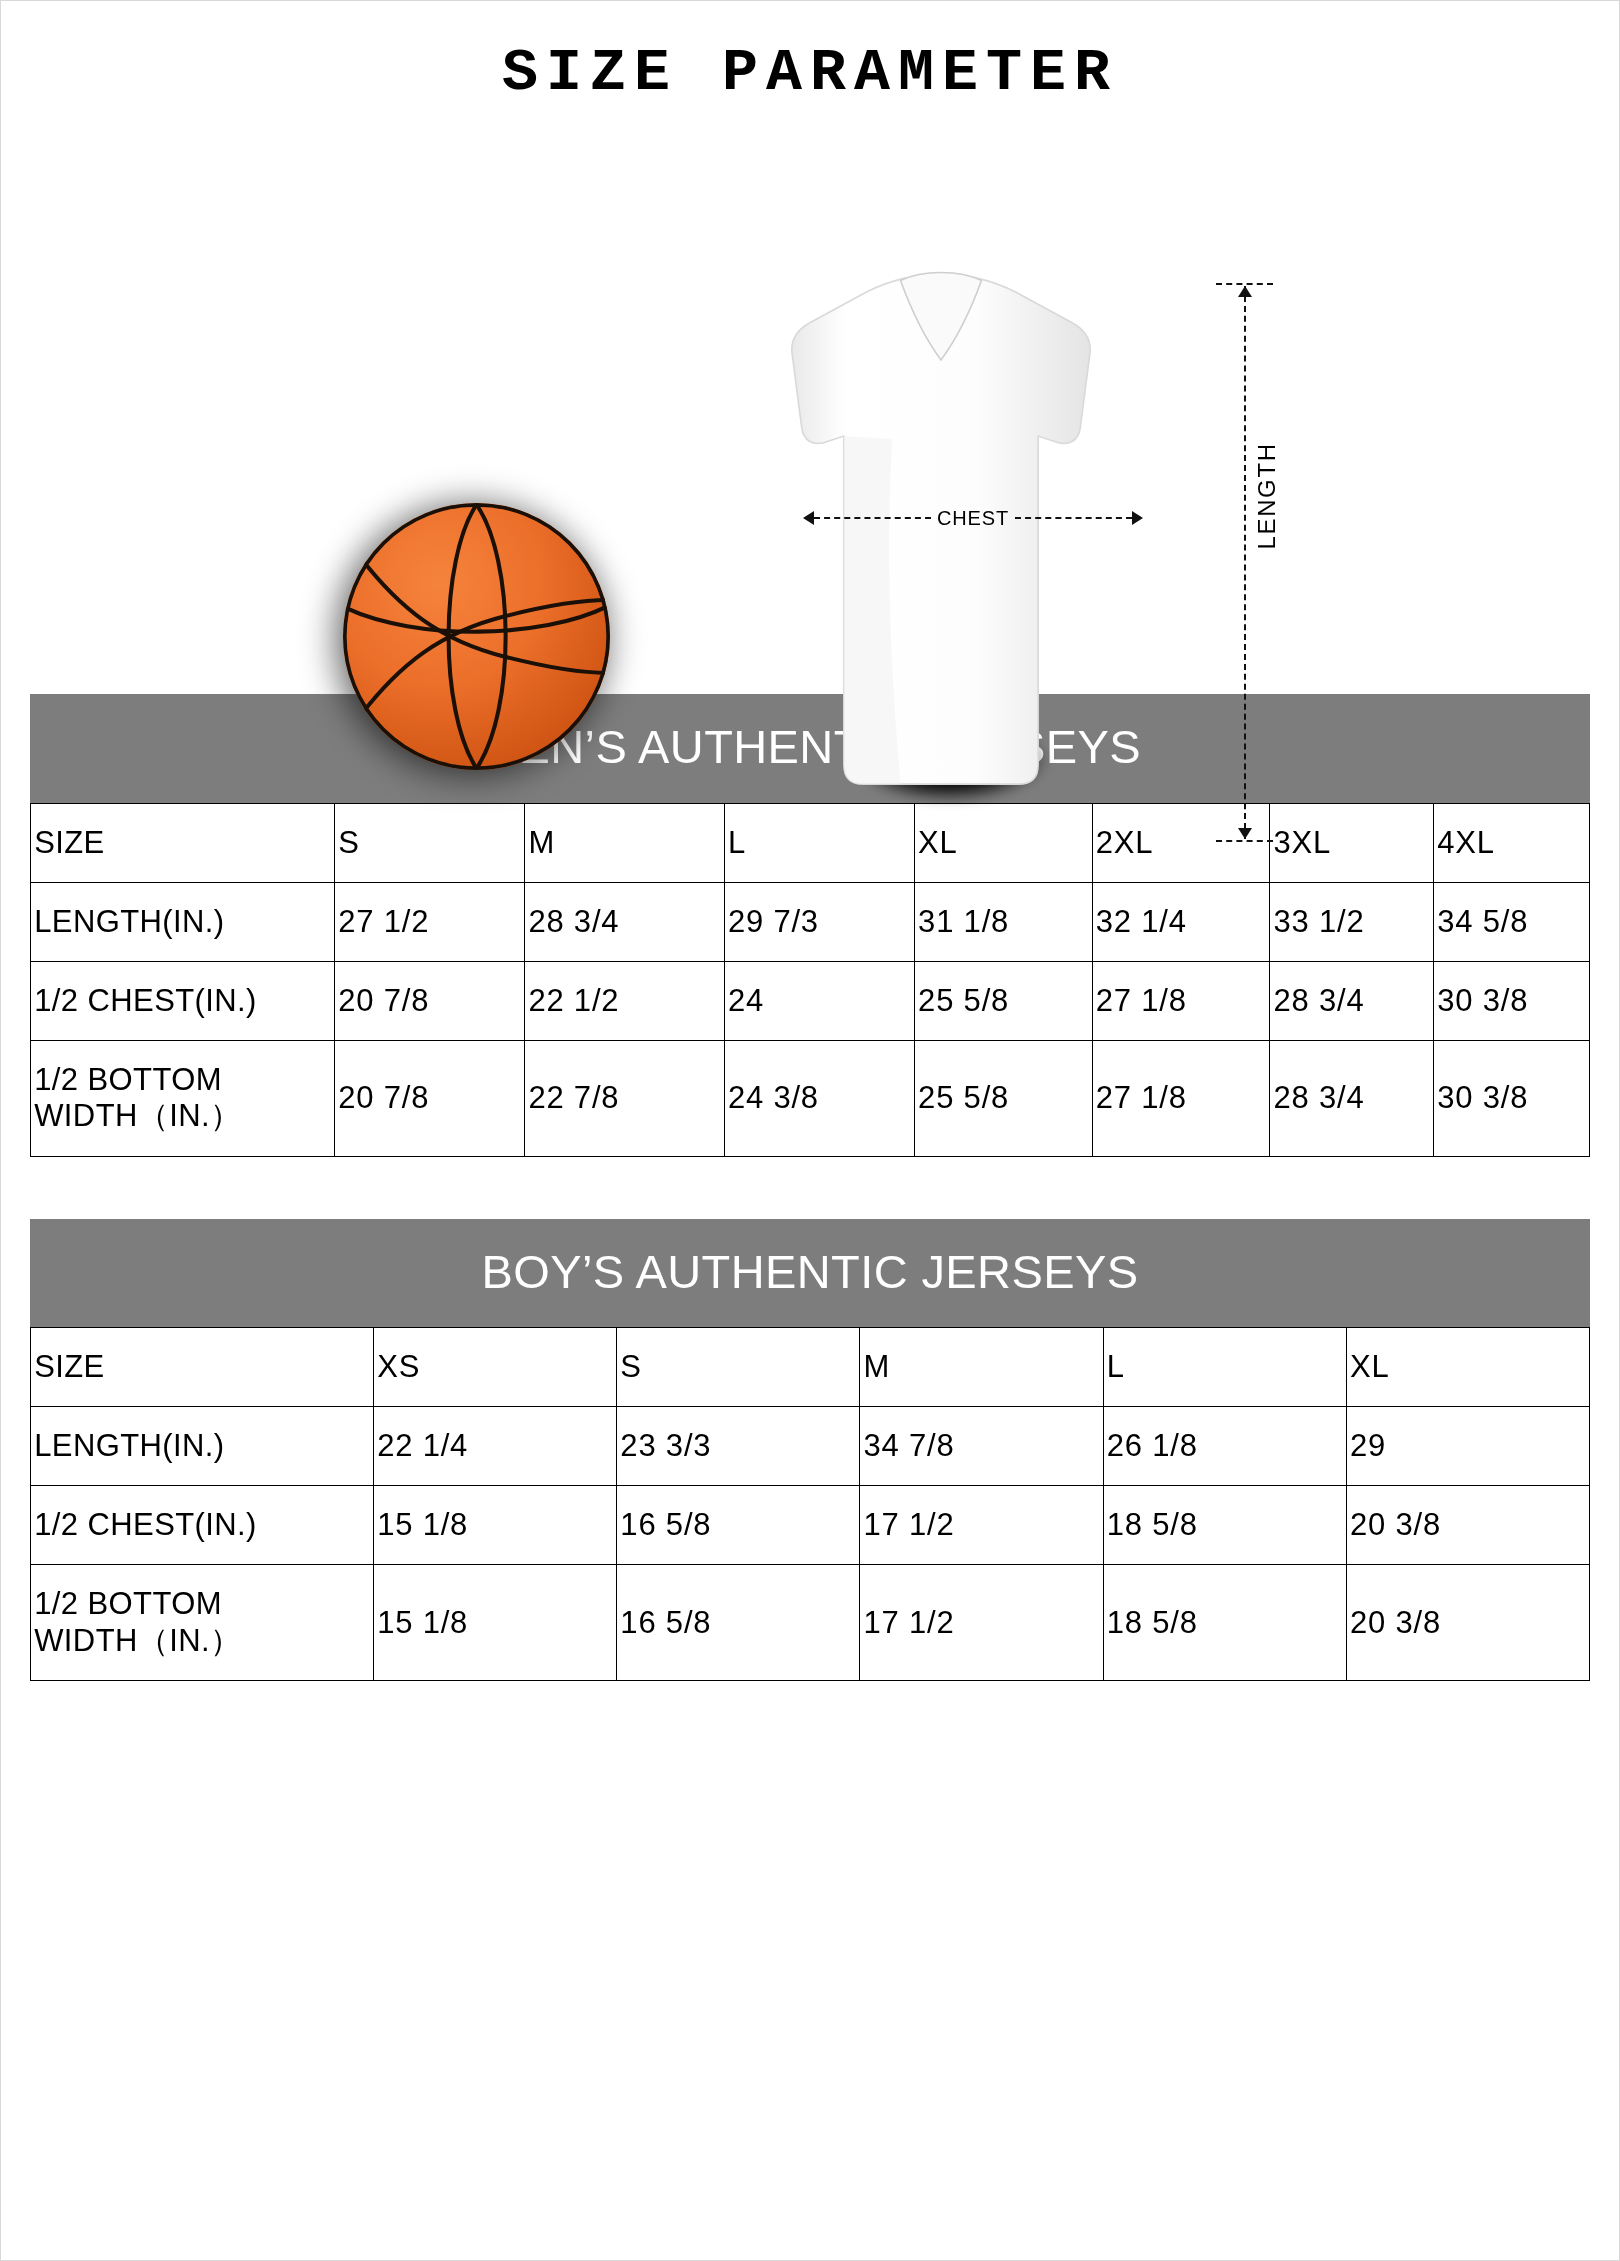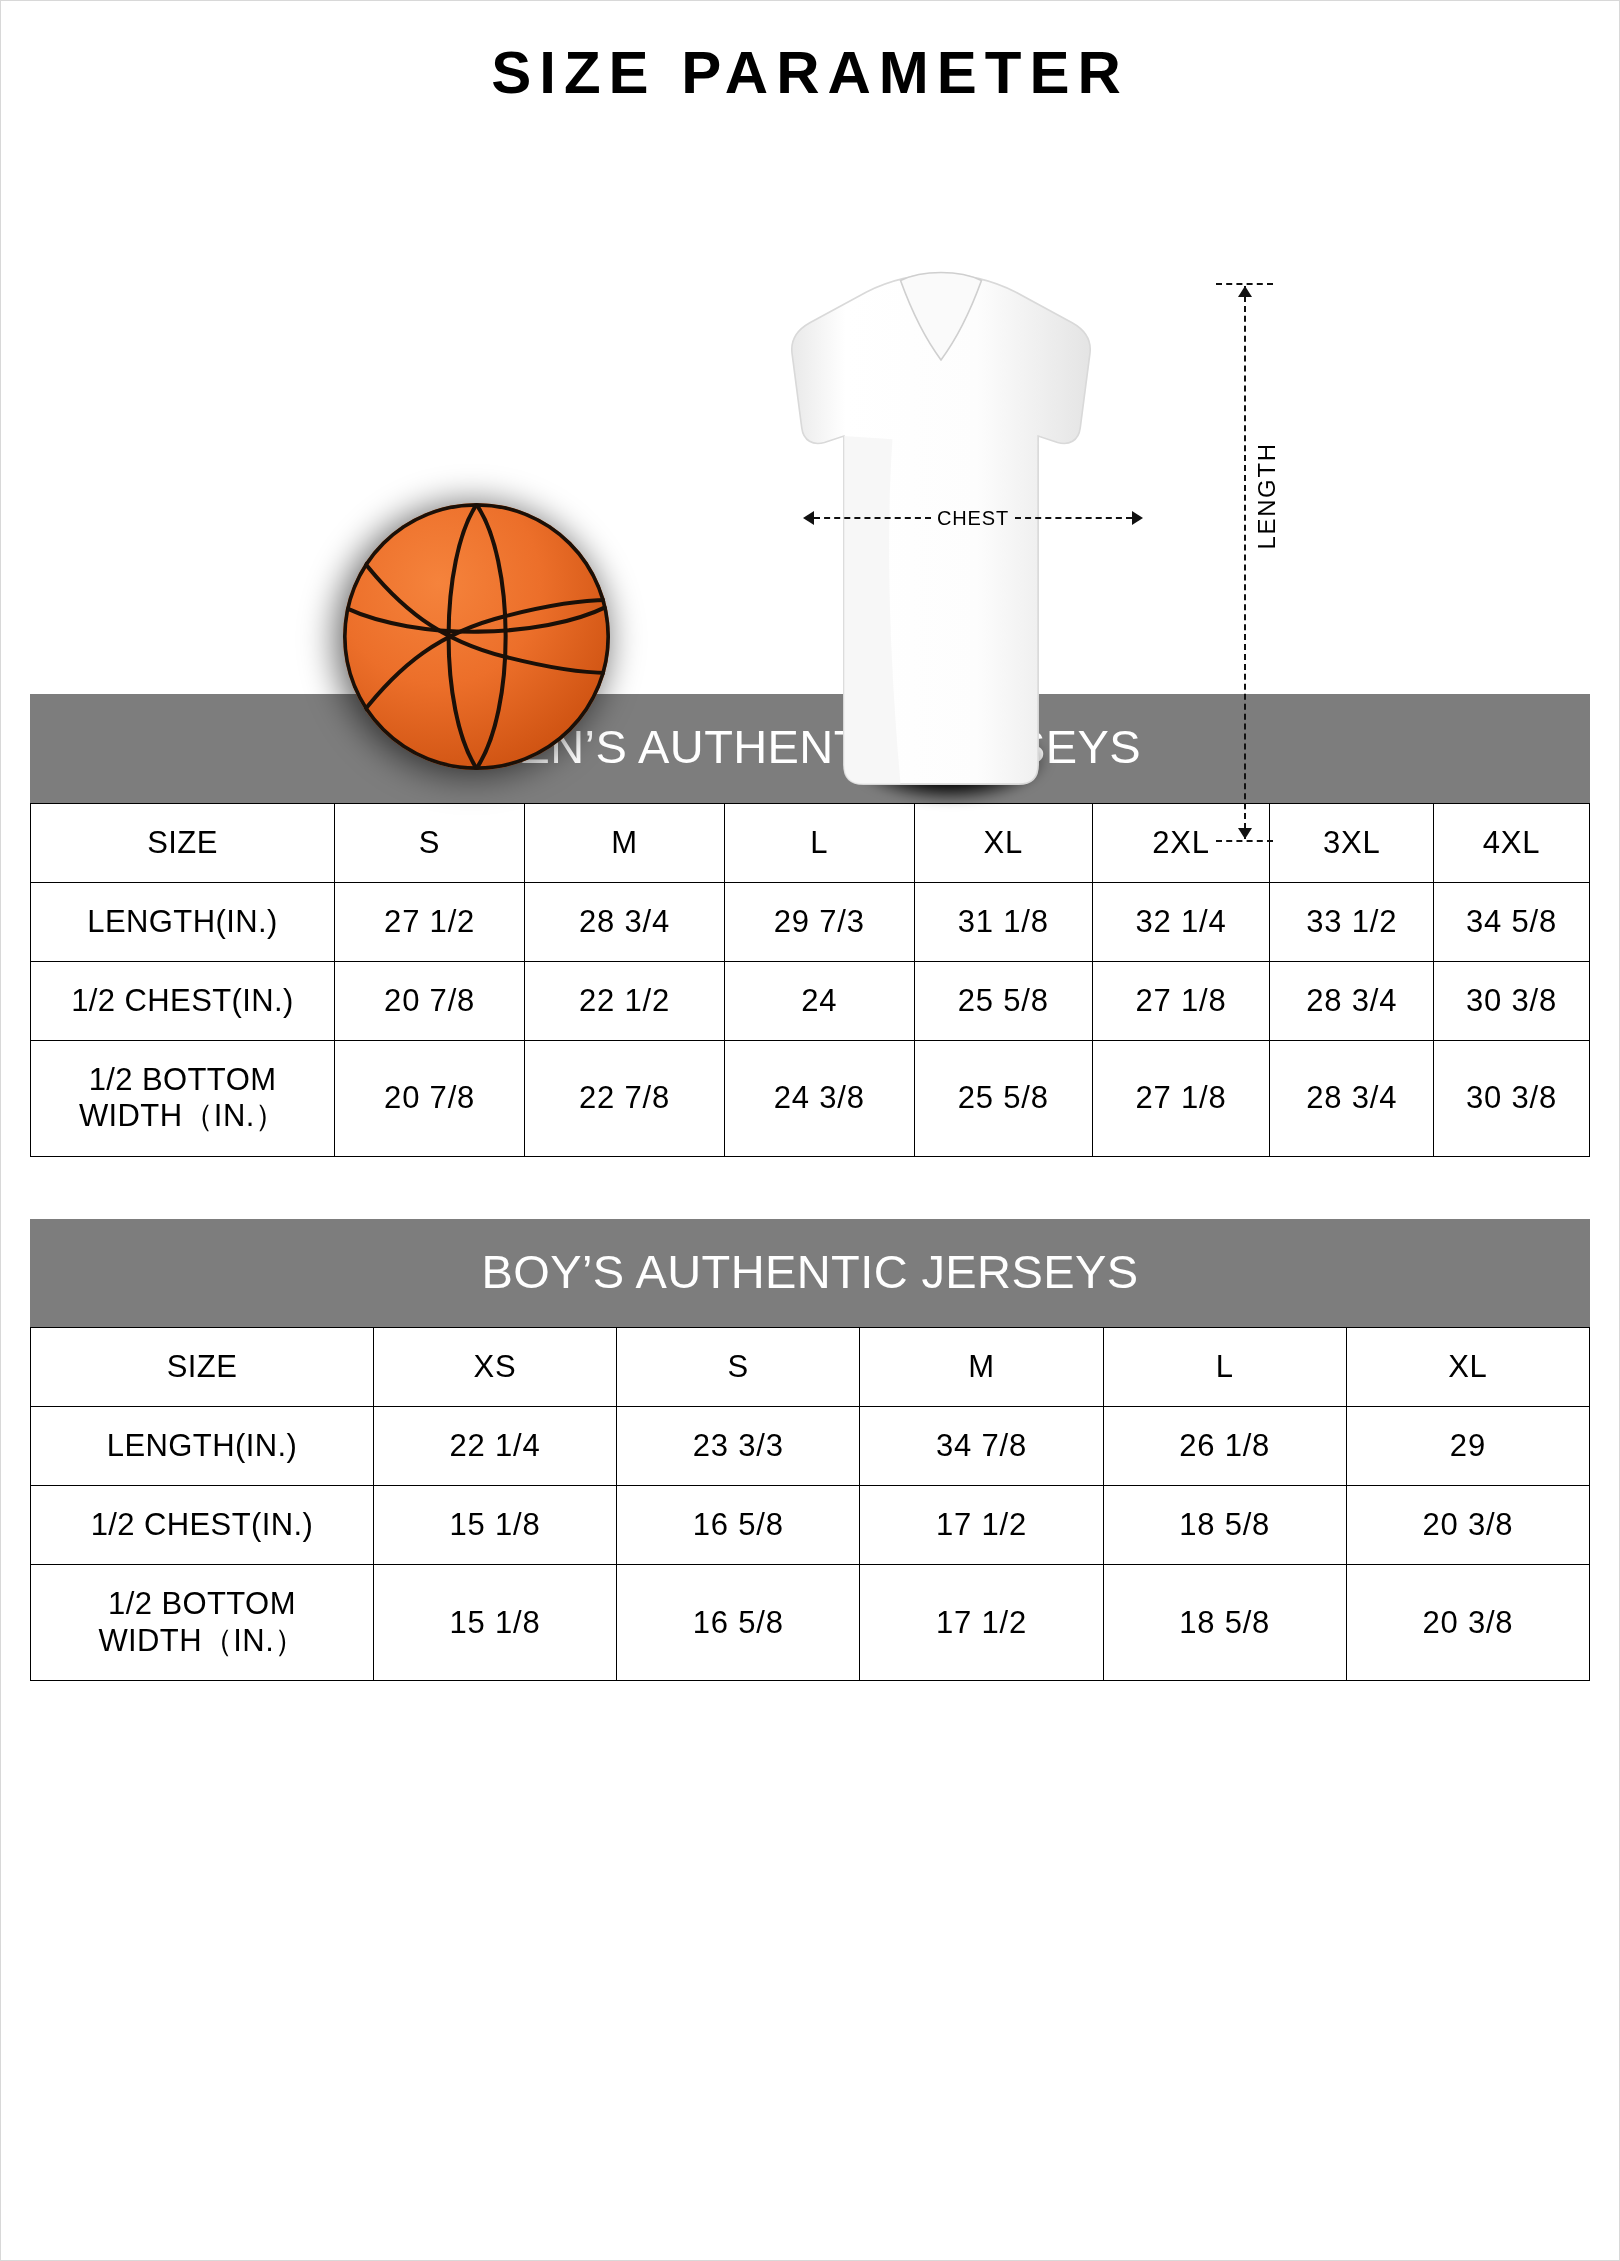--- a/index.html
+++ b/index.html
@@ -20,21 +20,21 @@
     width: 1620px;
     height: 2261px;
     position: relative;
     background: #ffffff;
     border: 1.6px solid #d8d8d8;
   }
 
   
   .title {
     text-align: center;
-    font-family: Liberation Sans, sans-serif;
+    font-family: Liberation Mono, monospace;
     font-weight: bold;
     font-size: 60px;
     letter-spacing: 8px;
     padding-top: 42px;
     line-height: 1;
     color: #000;
   }
 
   
   .illus {
@@ -179,21 +179,21 @@
     letter-spacing: 0.4px;
     border: 1.6px solid #7d7d7d;
   }
   table {
     width: 100%;
     border-collapse: collapse;
     table-layout: fixed;
   }
   table td {
     border: 1.6px solid #000;
-    text-align: center;
+    text-align: left;
     font-size: 31px;
     padding: 21px 3.2px;
     letter-spacing: 0.8px;
     white-space: nowrap;
   }
   table td.rowhead {
     font-size: 31px;
     letter-spacing: 0.4px;
   }
   .two-line { line-height: 1.18; }

